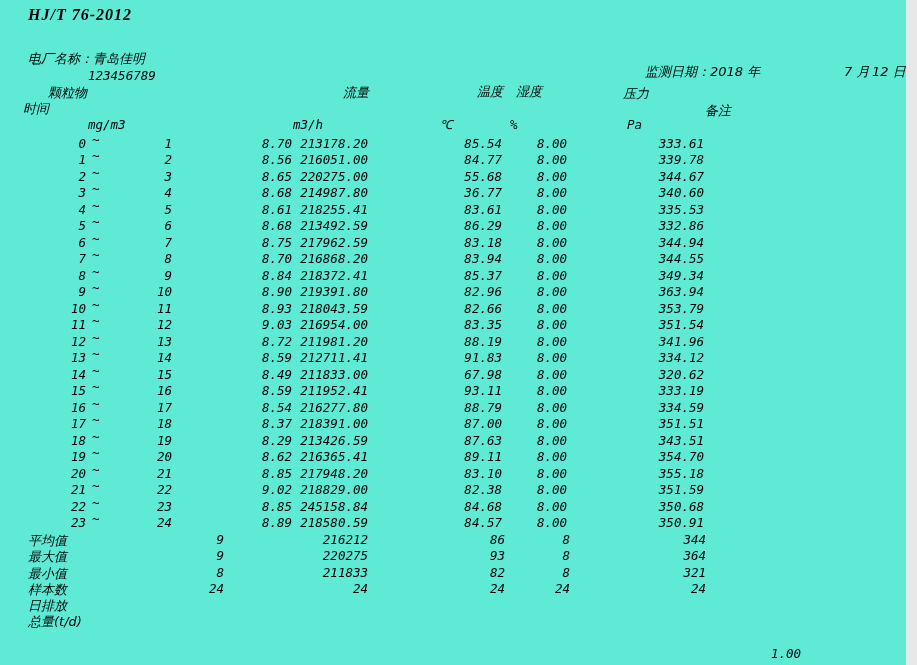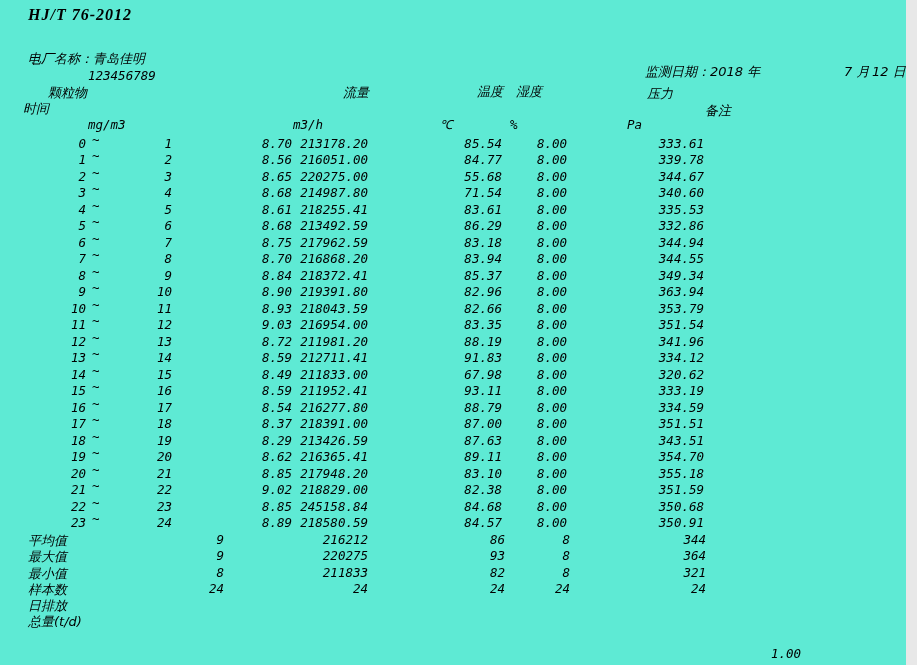--- a/index.html
+++ b/index.html
@@ -51,21 +51,21 @@
   <div class="abs mono" style="left:88px; top:68px;">123456789</div>
 
   <div class="abs cjk" style="left:645px; top:63px;"><span>监测日期：</span><span>2018 年</span></div>
   <div class="abs cjk" style="left:808px; top:63px;margin-left:36px;">7 月</div>
   <div class="abs cjk" style="left:872px; top:63px;">12 日</div>
 
   <div class="abs cjk" style="left:48px;  top:84px;">颗粒物</div>
   <div class="abs cjk" style="left:343px; top:84px;">流量</div>
   <div class="abs cjk" style="left:477px; top:83px;">温度</div>
   <div class="abs cjk" style="left:516px; top:83px;">湿度</div>
-  <div class="abs cjk" style="left:623px; top:85px;margin-left:24px;">压力</div>
+  <div class="abs cjk" style="left:623px; top:85px;">压力</div>
   <div class="abs cjk" style="left:23px;  top:100px;">时间</div>
   <div class="abs cjk" style="left:705px; top:102px;">备注</div>
 
   <div class="abs mono" style="left:88px;  top:117px;">mg/m3</div>
   <div class="abs mono" style="left:293px; top:117px;">m3/h</div>
   <div class="abs mono" style="left:440px; top:116px;">℃</div>
   <div class="abs mono" style="left:510px; top:117px;">%</div>
   <div class="abs mono" style="left:627px; top:117px;">Pa</div>
 
   <div>
@@ -98,21 +98,21 @@
        <span class="cell c-te">55.68</span>
        <span class="cell c-hu">8.00</span>
        <span class="cell c-pr">344.67</span>
      </div>
       <div class="row" style="top:185.0px">
        <span class="cell c-h1">3</span>
        <span class="cell c-tld">~</span>
        <span class="cell c-h2">4</span>
        <span class="cell c-du">8.68</span>
        <span class="cell c-fl">214987.80</span>
-       <span class="cell c-te">71.54</span>
+       <span class="cell c-te">36.77</span>
        <span class="cell c-hu">8.00</span>
        <span class="cell c-pr">340.60</span>
      </div>
       <div class="row" style="top:201.5px">
        <span class="cell c-h1">4</span>
        <span class="cell c-tld">~</span>
        <span class="cell c-h2">5</span>
        <span class="cell c-du">8.61</span>
        <span class="cell c-fl">218255.41</span>
        <span class="cell c-te">83.61</span>

